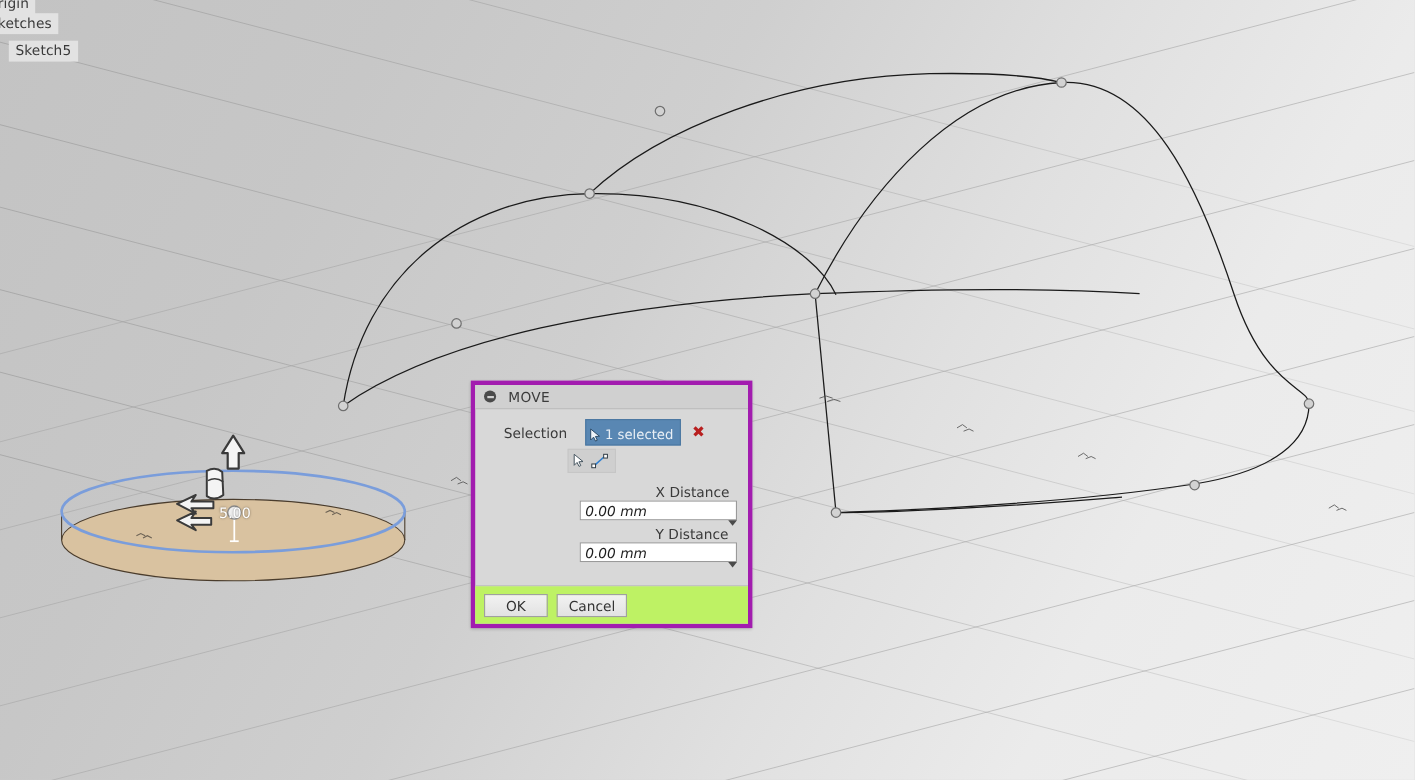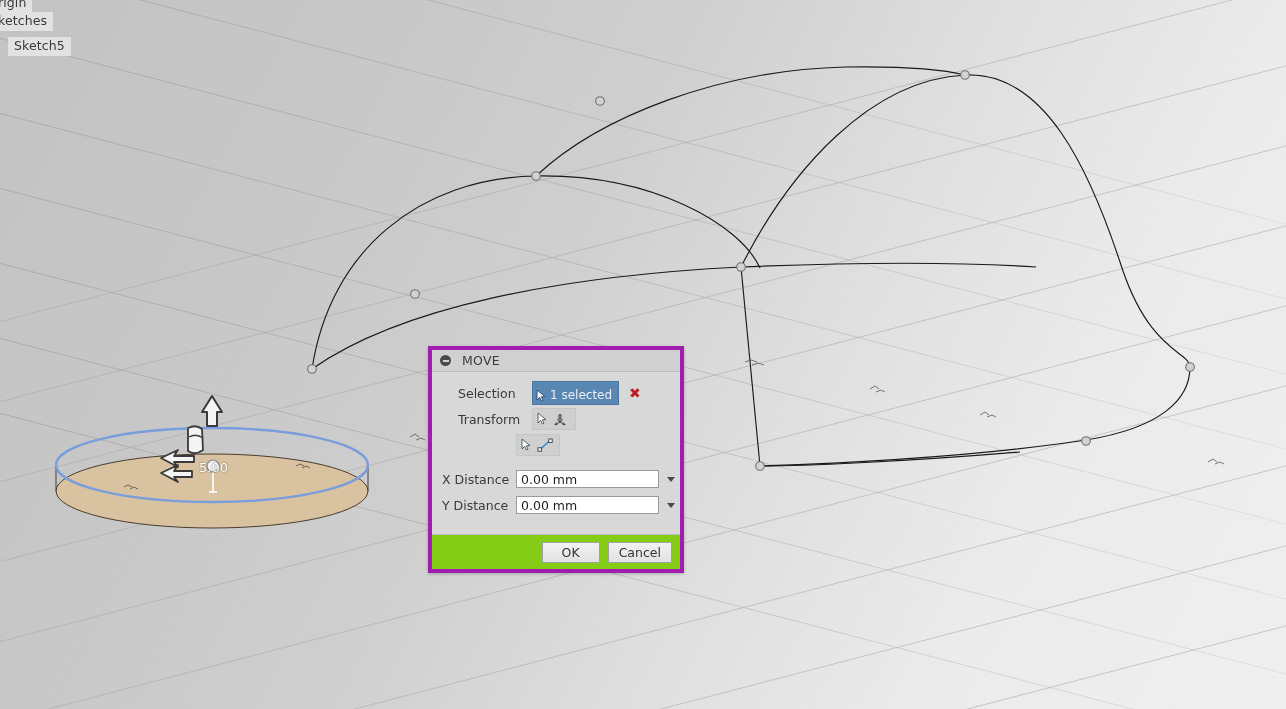--- a/index.html
+++ b/index.html
@@ -152,53 +152,54 @@
   .icon-row-2 {
     padding-left: 84px;
     min-height: 26px;
     display: flex;
     align-items: center;
   }
 
   
   .dist-row {
     display: flex;
-    align-items: center;
+    align-items: flex-end;
     padding: 0 10px;
     min-height: 26px;
+    flex-direction: column;
   }
   .dist-input {
     width: 143px;
     height: 18px;
     background: #ffffff;
     border: 1px solid #9a9a9a;
     font-size: 12.5px;
     color: #1d1d1d;
     padding: 0 4px;
     box-sizing: border-box;
     line-height: 17px;
     font-family: "DejaVu Sans", "Liberation Sans", sans-serif;
     outline: none;
+    font-style: italic;
   }
   .dd-arrow {
     width: 0; height: 0;
     border-left: 4.5px solid transparent;
     border-right: 4.5px solid transparent;
     border-top: 5px solid #4a4a4a;
     margin-left: 8px;
     cursor: pointer;
   }
 
   #dlg-footer {
     height: 34px;
     display: flex;
     align-items: center;
-    justify-content: flex-end;
     padding-right: 8px;
-    background: #84cc16;
+    background: #bef264;
   }
   .btn {
     min-width: 58px;
     height: 21px;
     background: linear-gradient(#f2f2f2, #e2e2e2);
     border: 1px solid #a0a0a0;
     color: #333333;
     font-size: 12.5px;
     margin-left: 8px;
     font-family: "DejaVu Sans", "Liberation Sans", sans-serif;
@@ -360,37 +361,20 @@
         <span class="sel-chip">
           <svg width="11" height="13" viewBox="0 0 11 13">
             <path d="M1,1 L1,11 L3.6,8.4 L5.4,12 L7,11.2 L5.3,7.8 L9,7.6 Z" fill="#eef3f8" stroke="#2c4a66" stroke-width="0.9" stroke-linejoin="round"></path>
           </svg>
           <span class="lbl">1 selected</span>
         </span>
         <span class="red-x">✖</span>
       </div>
 
 
-      <div class="row">
-        <span class="row-label">Transform</span>
-        <span class="icon-btn plain" style="width:44px;">
-          <svg width="38" height="16" viewBox="0 0 38 16">
-            <path d="M3,2 L3,12 L5.6,9.4 L7.4,13 L9,12.2 L7.3,8.8 L11,8.6 Z" fill="#ffffff" stroke="#45545f" stroke-width="0.9" stroke-linejoin="round"></path>
-            <g stroke="#2f3b44" stroke-width="0.9" fill="none">
-              <path d="M25,3 L25,11"></path>
-              <path d="M25,11 L20,13.6"></path>
-              <path d="M25,11 L30,13.6"></path>
-              <path d="M25,3 L23.2,5.6 M25,3 L26.8,5.6"></path>
-              <path d="M20,13.6 L21.6,11.6 M20,13.6 L22.6,13.6"></path>
-              <path d="M30,13.6 L28.4,11.6 M30,13.6 L27.4,13.6"></path>
-            </g>
-            <circle cx="25" cy="8.6" r="2" fill="none" stroke="#2f3b44" stroke-width="0.9"></circle>
-          </svg>
-        </span>
-      </div>
 
       <div class="icon-row-2">
         <span class="icon-btn plain" style="width:44px;">
           <svg width="38" height="16" viewBox="0 0 38 16">
             <path d="M3,2 L3,12 L5.6,9.4 L7.4,13 L9,12.2 L7.3,8.8 L11,8.6 Z" fill="#ffffff" stroke="#45545f" stroke-width="0.9" stroke-linejoin="round"></path>
             <line x1="21" y1="12.5" x2="31" y2="3.5" stroke="#2f7fd0" stroke-width="1.4"></line>
             <rect x="19" y="10.8" width="3.4" height="3.4" fill="#ffffff" stroke="#2f3b44" stroke-width="0.9"></rect>
             <rect x="29.8" y="2" width="3.4" height="3.4" fill="#ffffff" stroke="#2f3b44" stroke-width="0.9"></rect>
           </svg>
         </span>

